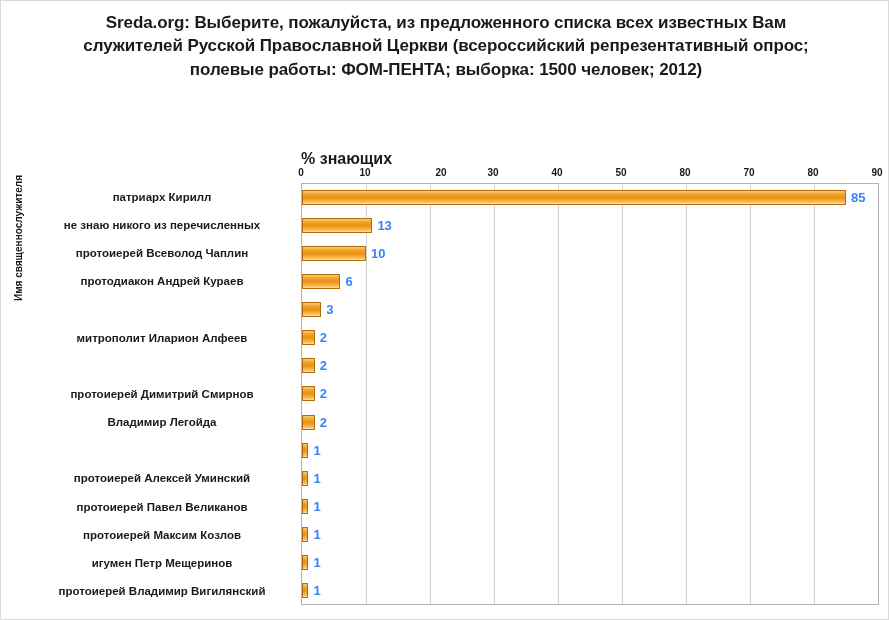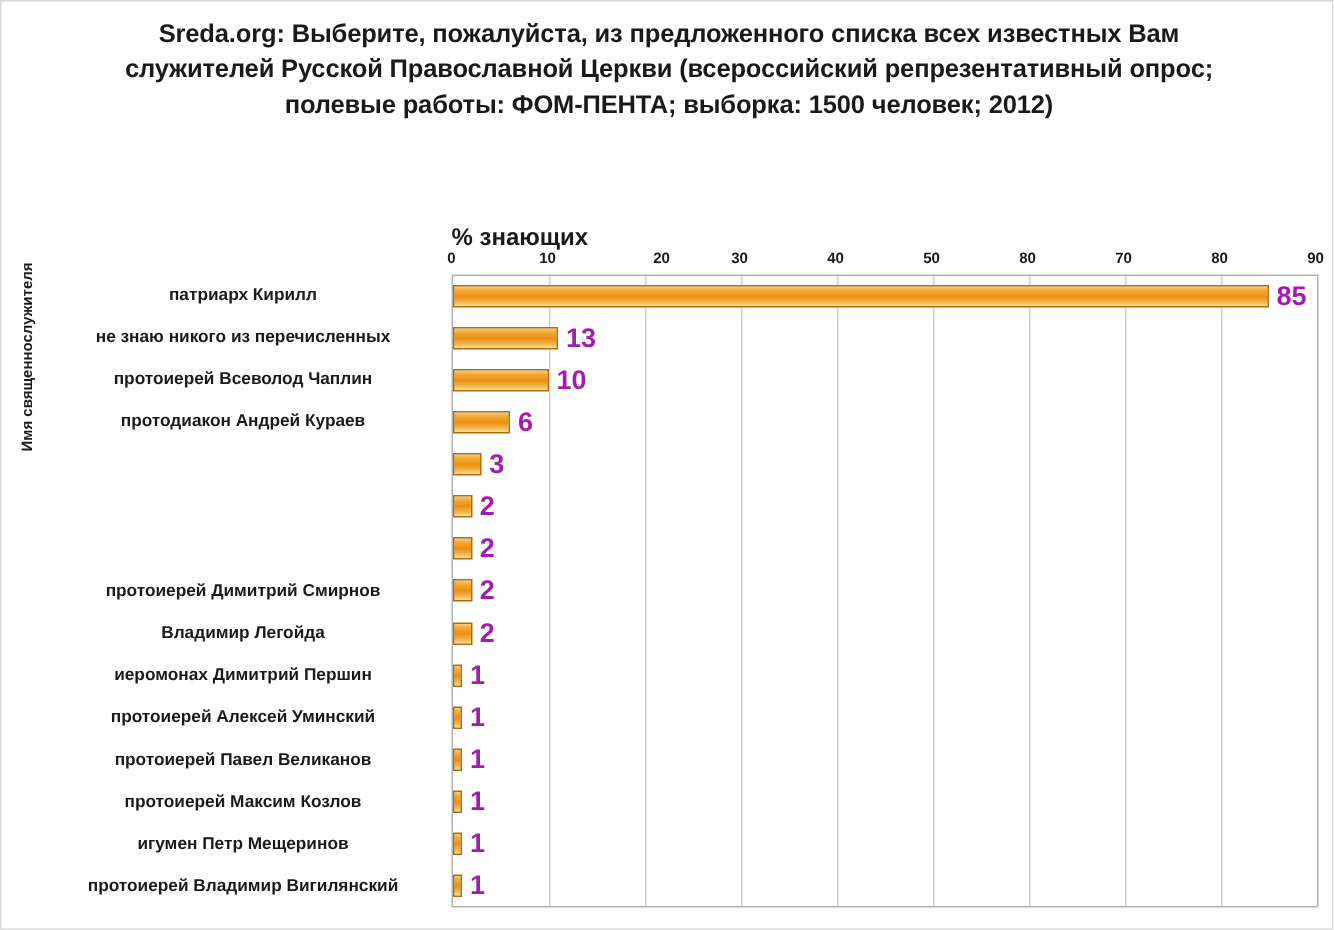--- a/index.html
+++ b/index.html
@@ -119,23 +119,23 @@
     background: linear-gradient(to bottom,
        #f7cb7c 0%,
        #f0a830 22%,
        #ec8f12 52%,
        #f4b94e 82%,
        #fbe0ad 100%);
     border: 1px solid #b06d0a;
     box-sizing: border-box;
   }
   .bar-value {
-    font-size: 18px;
-    font-weight: bold;
-    color: #a21caf;
+    font-size: 13px;
+    font-weight: bold;
+    color: #3b82f6;
     margin-left: 5px;
     white-space: nowrap;
   }
 </style>
 </head>
 <body>
 
 <div id="chart-root">
 
   <div id="chart-title">Sreda.org: Выберите, пожалуйста, из предложенного списка всех известных Вам служителей Русской Православной Церкви (всероссийский репрезентативный опрос; полевые работы: ФОМ-ПЕНТА; выборка: 1500 человек; 2012)</div>
@@ -197,20 +197,21 @@
           <div class="bar-value">6</div>
         </div>
       </div>
       <div class="row" style="top: 294.533px; height: 28.1333px;">
         <div class="bar-wrap" style="height: 28.1333px;">
           <div class="bar" style="width: 19.2px;"></div>
           <div class="bar-value">3</div>
         </div>
       </div>
       <div class="row" style="top: 322.667px; height: 28.1333px;">
+        <div class="cat-label">митрополит Иларион Алфеев</div>
         <div class="bar-wrap" style="height: 28.1333px;">
           <div class="bar" style="width: 12.8px;"></div>
           <div class="bar-value">2</div>
         </div>
       </div>
       <div class="row" style="top: 350.8px; height: 28.1333px;">
         <div class="bar-wrap" style="height: 28.1333px;">
           <div class="bar" style="width: 12.8px;"></div>
           <div class="bar-value">2</div>
         </div>
@@ -223,21 +224,20 @@
         </div>
       </div>
       <div class="row" style="top: 407.067px; height: 28.1333px;">
         <div class="cat-label">Владимир Легойда</div>
         <div class="bar-wrap" style="height: 28.1333px;">
           <div class="bar" style="width: 12.8px;"></div>
           <div class="bar-value">2</div>
         </div>
       </div>
       <div class="row" style="top: 435.2px; height: 28.1333px;">
-        <div class="cat-label">иеромонах Димитрий Першин</div>
         <div class="bar-wrap" style="height: 28.1333px;">
           <div class="bar" style="width: 6.4px;"></div>
           <div class="bar-value">1</div>
         </div>
       </div>
       <div class="row" style="top: 463.333px; height: 28.1333px;">
         <div class="cat-label">протоиерей Алексей Уминский</div>
         <div class="bar-wrap" style="height: 28.1333px;">
           <div class="bar" style="width: 6.4px;"></div>
           <div class="bar-value">1</div>

